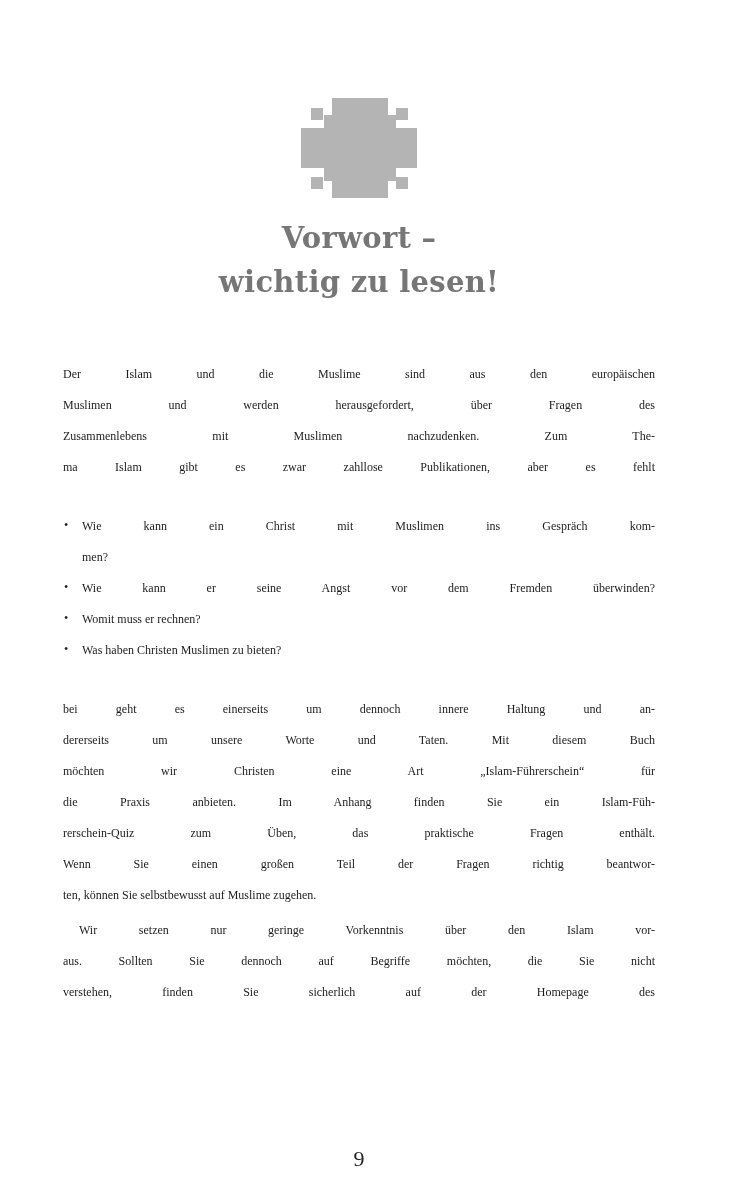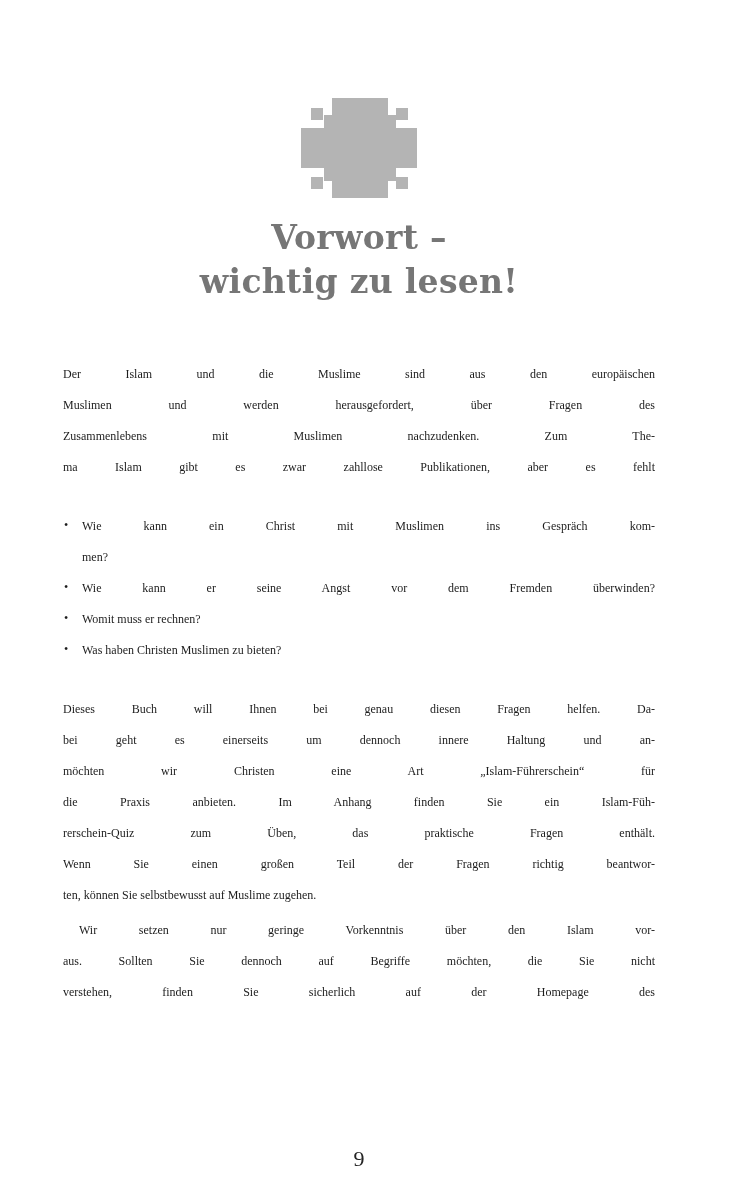--- a/index.html
+++ b/index.html
@@ -17,21 +17,21 @@
     top: 98px; left: 301px;
     width: 116px; height: 100px;
   }
 
   .heading {
     position: absolute;
     top: 216px; left: 63px; width: 592px;
     text-align: center;
     font-family: "DejaVu Serif", serif;
     font-weight: bold;
-    font-size: 33px;
+    font-size: 29px;
     line-height: 44px;
     letter-spacing: 0.3px;
   }
 
   .body-text {
     position: absolute;
     top: 359px; left: 63px; width: 592px;
     font-size: 12px;
     line-height: 31px;
   }
@@ -96,22 +96,22 @@
         <div class="bullet-item">
           <span class="bullet-marker">•</span>
           <div class="line natural">Womit muss er rechnen?</div>
         </div>
         <div class="bullet-item">
           <span class="bullet-marker">•</span>
           <div class="line natural">Was haben Christen Muslimen zu bieten?</div>
         </div>
       </div>
       <div class="block paragraph">
-        <div class="line">Dieses Buch will Ihnen bei genau diesen Fragen helfen. Da-</div>
         <div class="line">bei geht es einerseits um dennoch innere Haltung und an-</div>
+        <div class="line">dererseits um unsere Worte und Taten. Mit diesem Buch</div>
         <div class="line">möchten wir Christen eine Art „Islam-Führerschein“ für</div>
         <div class="line">die Praxis anbieten. Im Anhang finden Sie ein Islam-Füh-</div>
         <div class="line">rerschein-Quiz zum Üben, das praktische Fragen enthält.</div>
         <div class="line">Wenn Sie einen großen Teil der Fragen richtig beantwor-</div>
         <div class="line natural">ten, können Sie selbstbewusst auf Muslime zugehen.</div>
       </div>
       <div class="block paragraph flush">
         <div class="line indent">Wir setzen nur geringe Vorkenntnis über den Islam vor-</div>
         <div class="line">aus. Sollten Sie dennoch auf Begriffe möchten, die Sie nicht</div>
         <div class="line">verstehen, finden Sie sicherlich auf der Homepage des</div>

